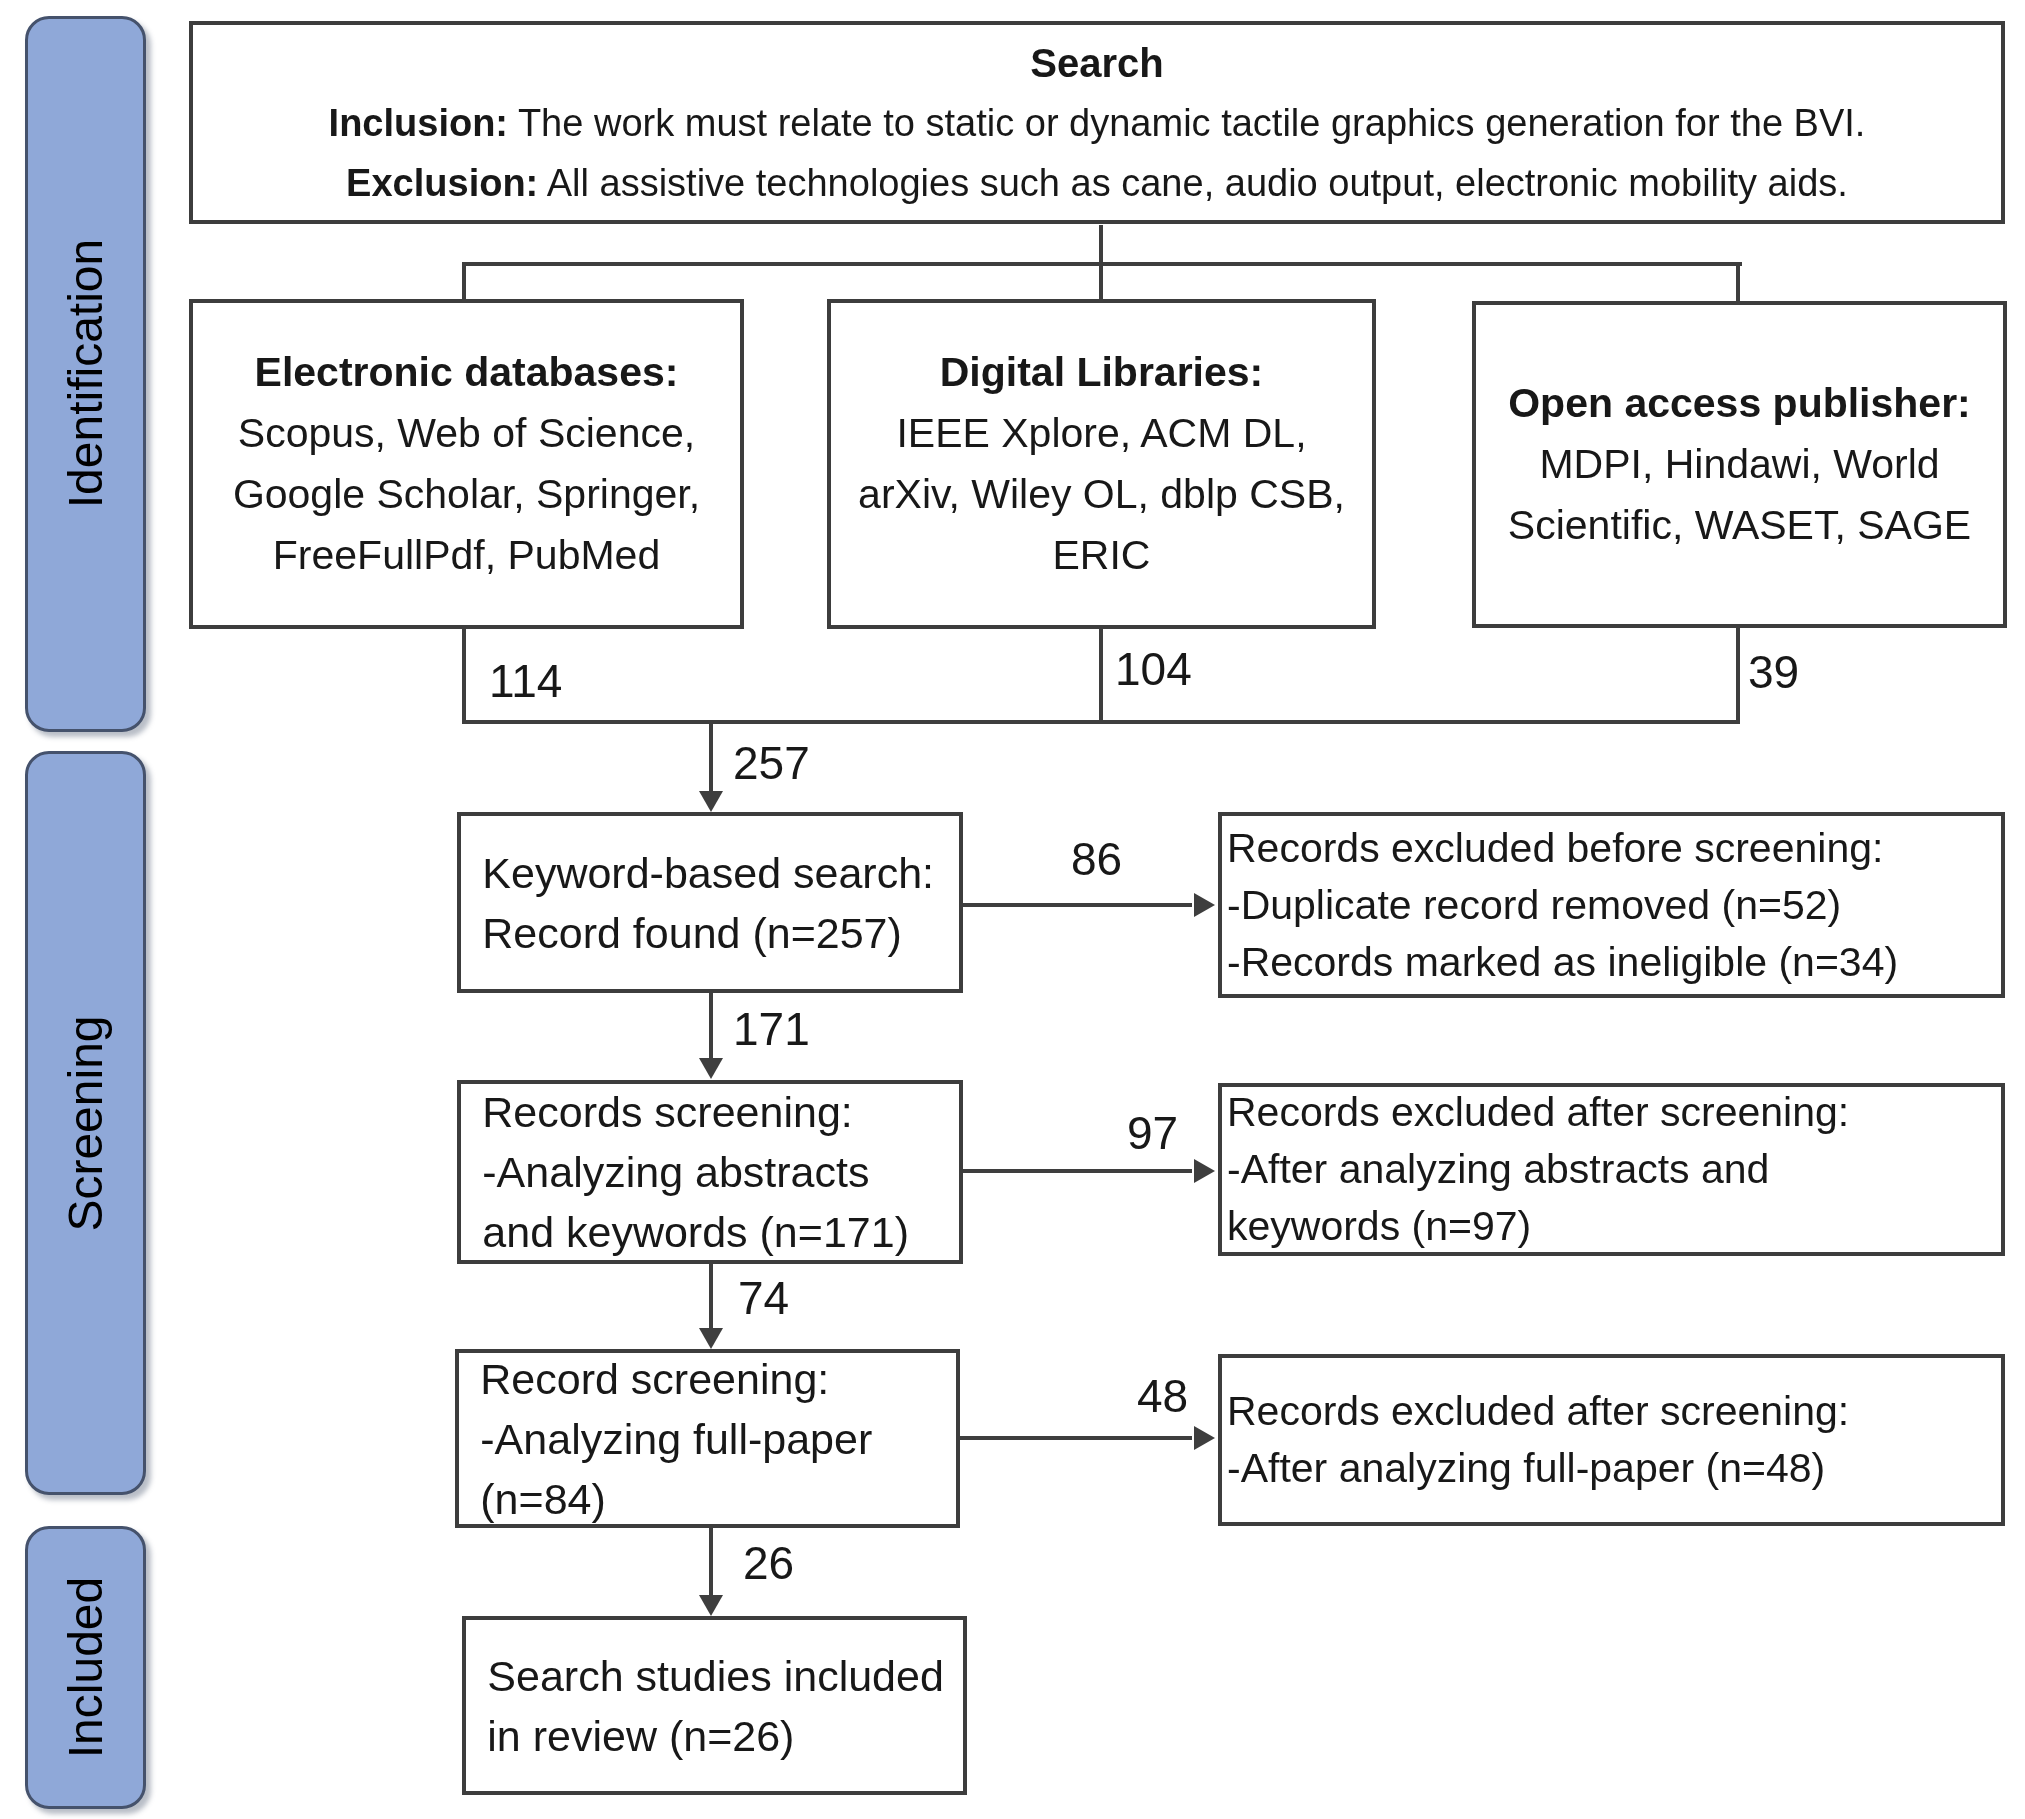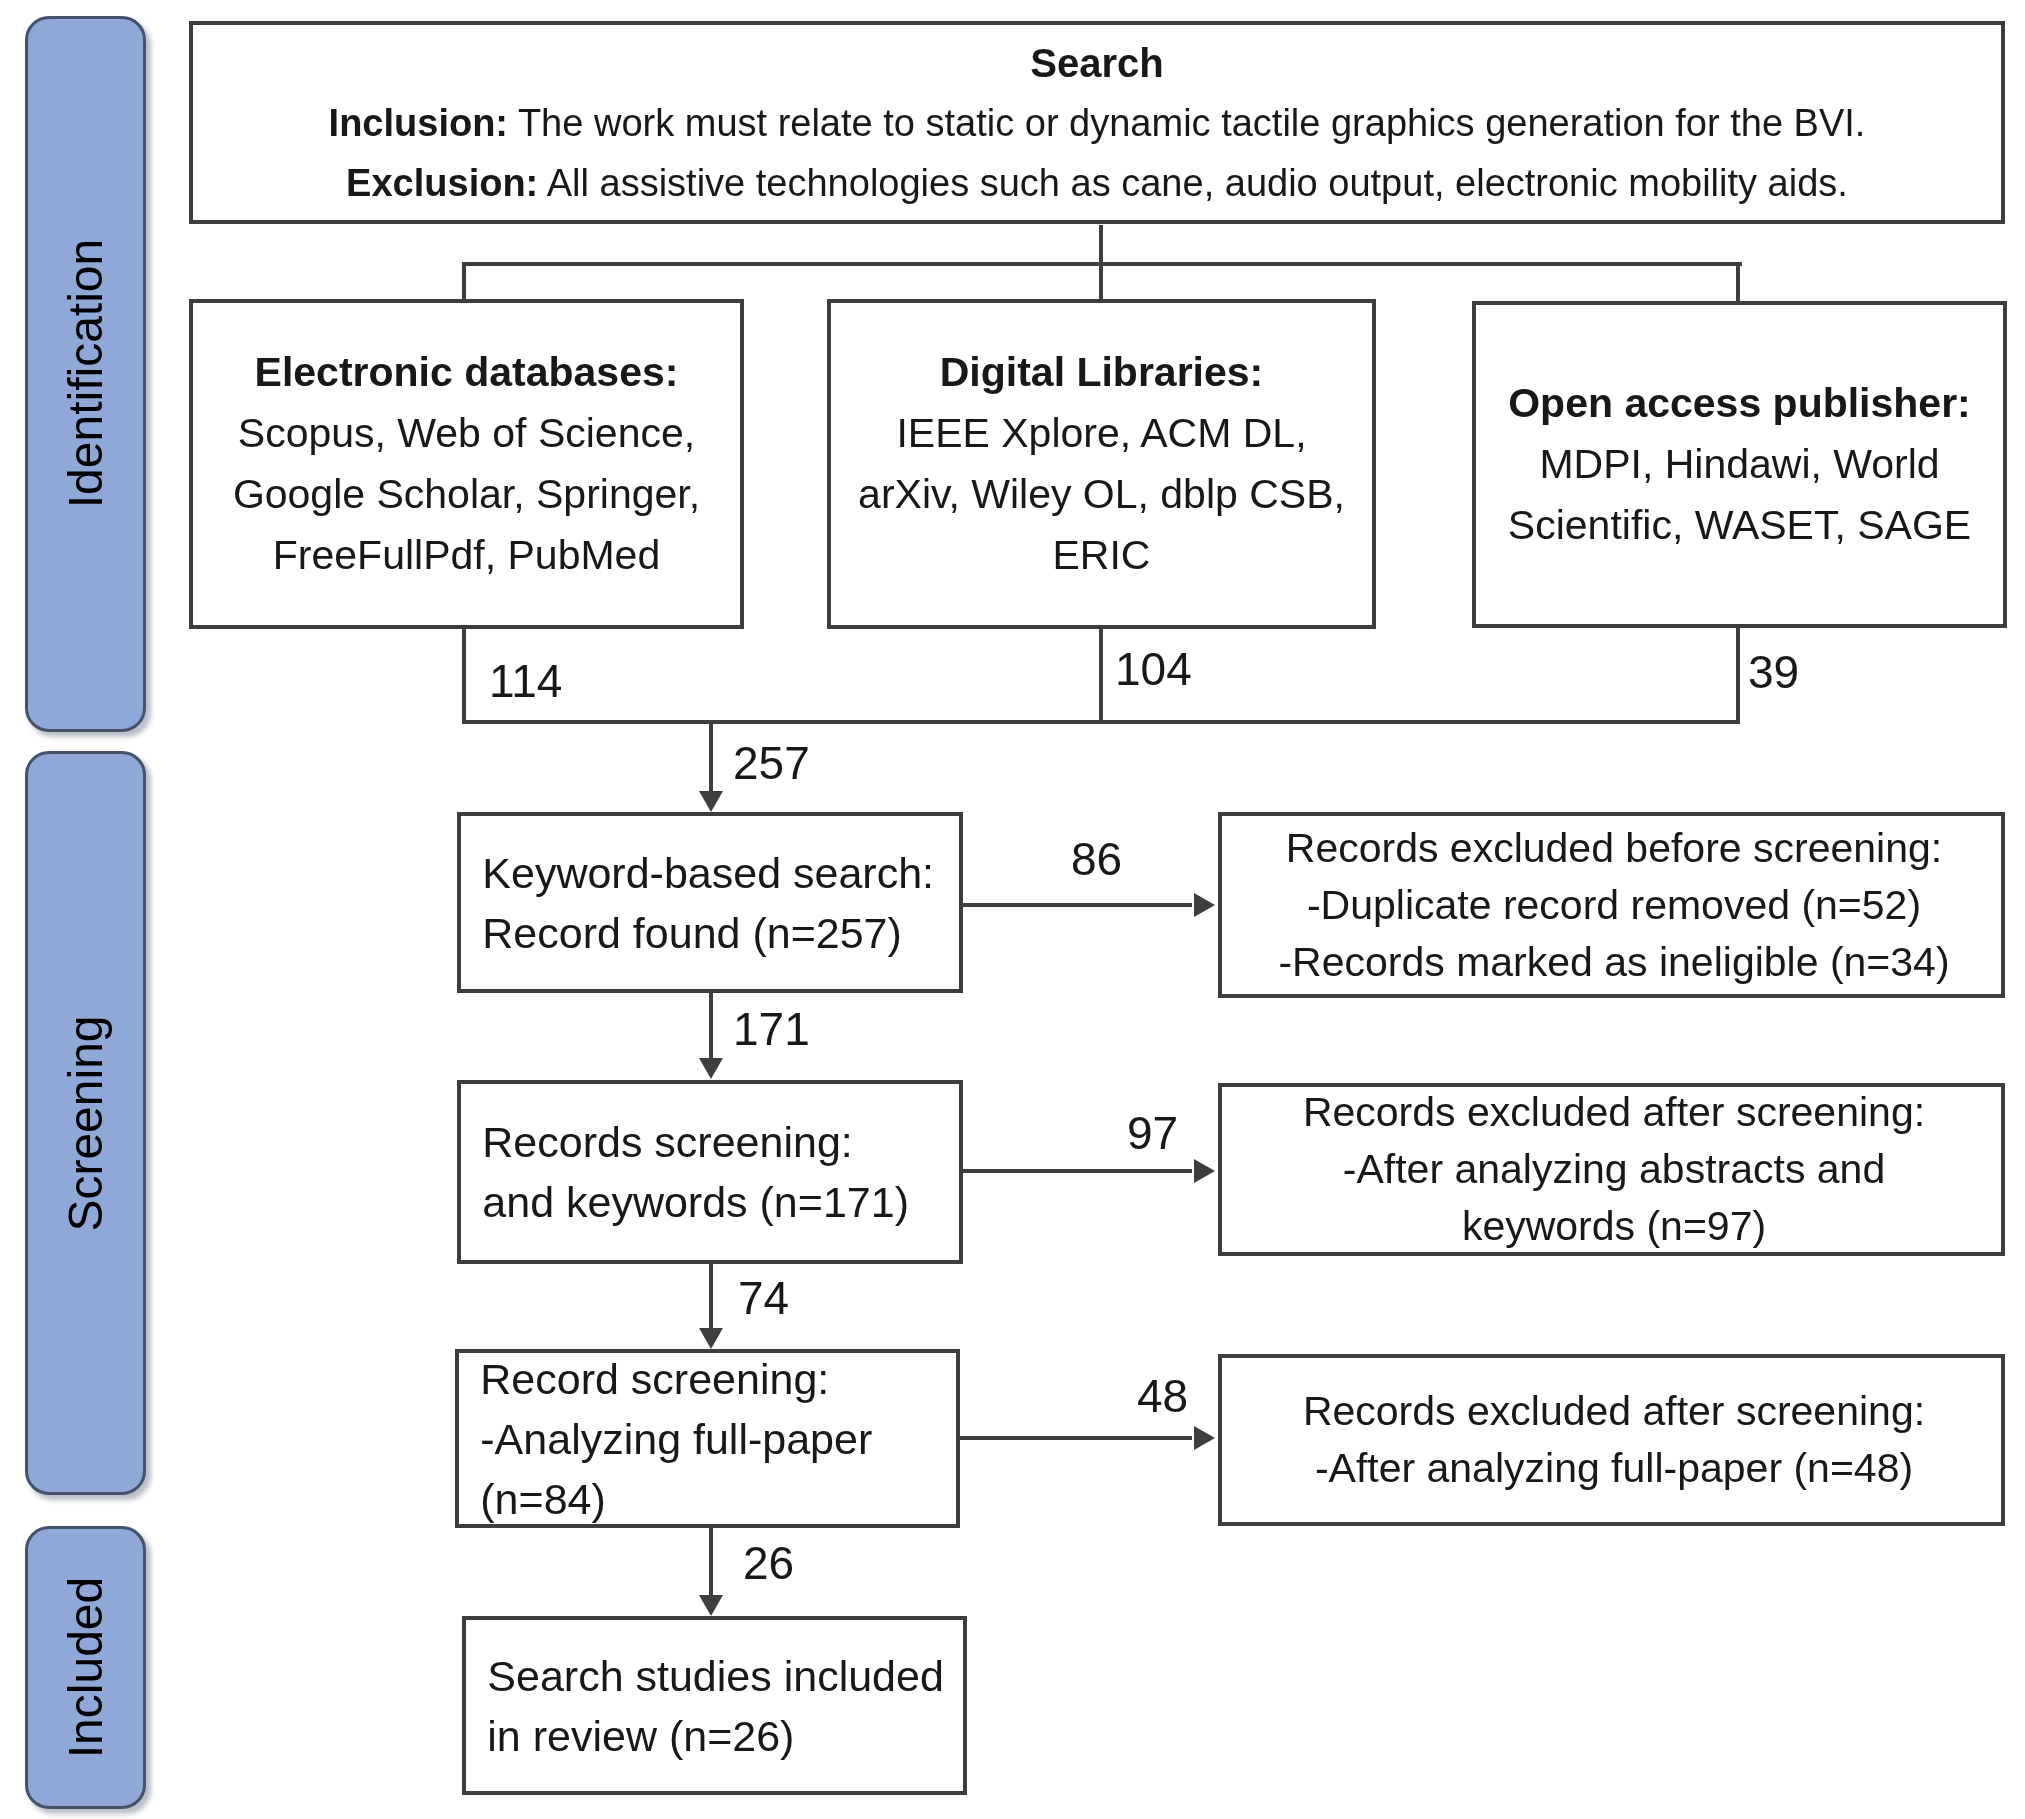--- a/index.html
+++ b/index.html
@@ -56,21 +56,21 @@
   #box-src2{left:1472px;top:301px;width:535px;height:327px;}
 
   
   .main .ln{font-size:43px;line-height:60px;padding-left:21.3px;}
   #box-main0{left:457px;top:812px;width:506px;height:181px;}
   #box-main1{left:457px;top:1080px;width:506px;height:184px;}
   #box-main2{left:455px;top:1349px;width:505px;height:179px;}
   #box-main3{left:462px;top:1616px;width:505px;height:179px;}
 
   
-  .exc .ln{font-size:41px;line-height:57px;padding-left:5px;text-align:center;}
+  .exc .ln{font-size:41px;line-height:57px;padding-left:5px;}
   #box-exc0{left:1218px;top:812px;width:787px;height:186px;}
   #box-exc1{left:1218px;top:1083px;width:787px;height:173px;}
   #box-exc2{left:1218px;top:1354px;width:787px;height:172px;}
 
   
   .cl{position:absolute;background:var(--line);}
   
   #t-stub   {left:1099px;top:225px;width:4.3px;height:39px;}
   #t-h      {left:464px; top:262px;width:1278px;height:4.3px;}
   #t-d0     {left:462px; top:262px;width:4.3px;height:40px;}
@@ -161,20 +161,21 @@
     <div class="ln">MDPI, Hindawi, World</div>
     <div class="ln">Scientific, WASET, SAGE</div>
   </div>
 
   <div class="box main" id="box-main0">
     <div class="ln">Keyword-based search:</div>
     <div class="ln">Record found (n=257)</div>
   </div>
   <div class="box main" id="box-main1">
     <div class="ln">Records screening:</div>
+    <div class="ln">-Analyzing abstracts</div>
     <div class="ln">and keywords (n=171)</div>
   </div>
   <div class="box main" id="box-main2">
     <div class="ln">Record screening:</div>
     <div class="ln">-Analyzing full-paper</div>
     <div class="ln">(n=84)</div>
   </div>
   <div class="box main" id="box-main3">
     <div class="ln">Search studies included</div>
     <div class="ln">in review (n=26)</div>

